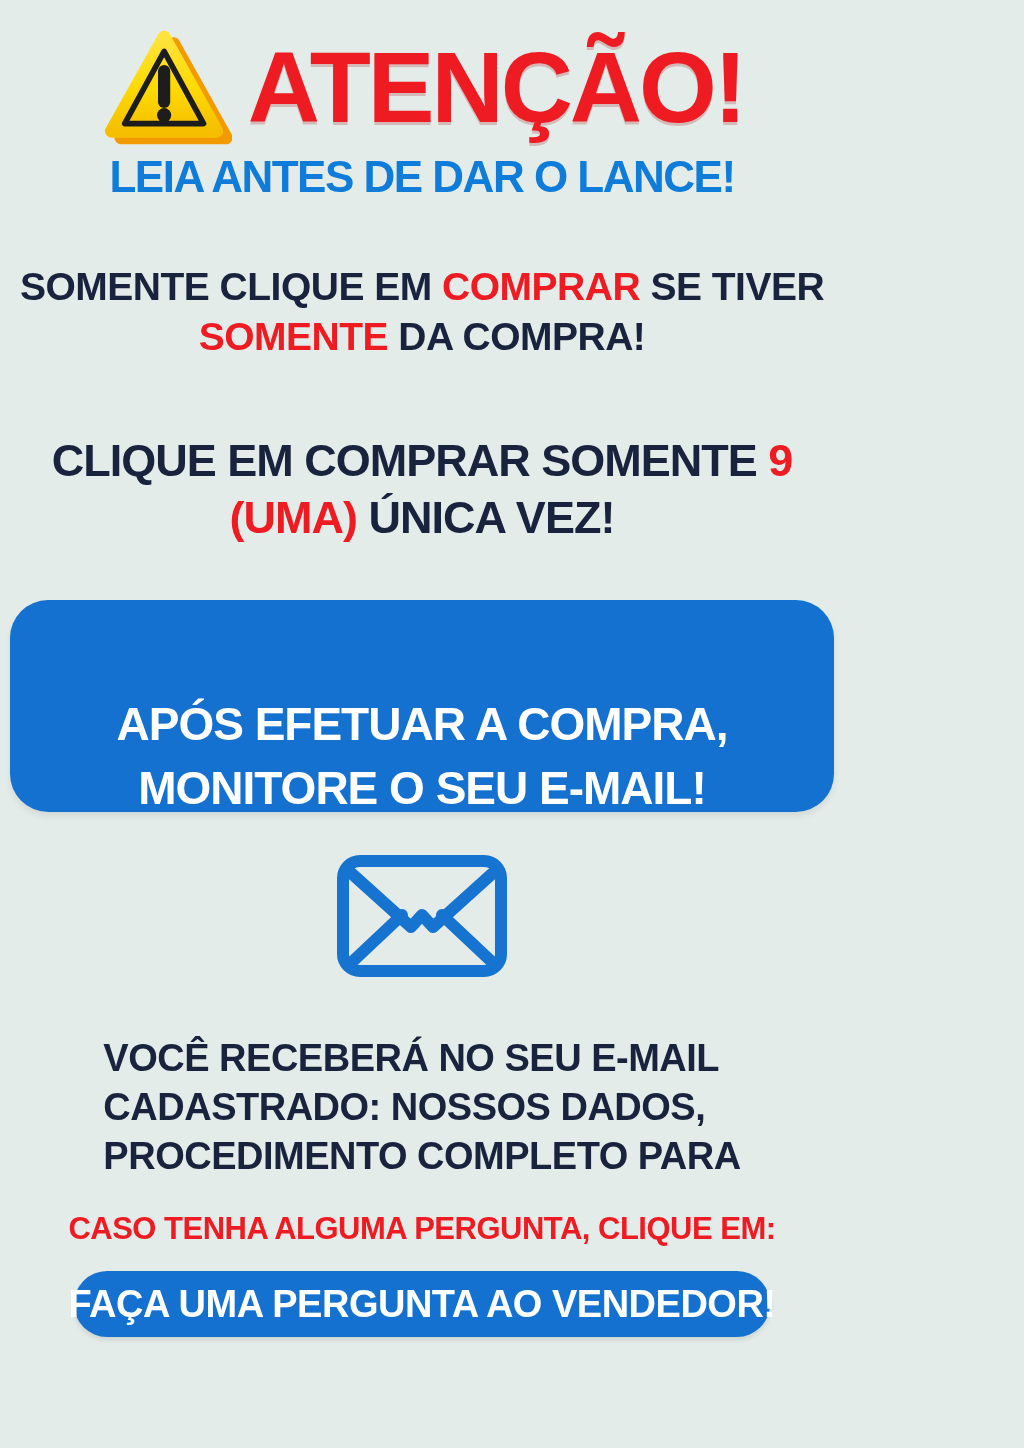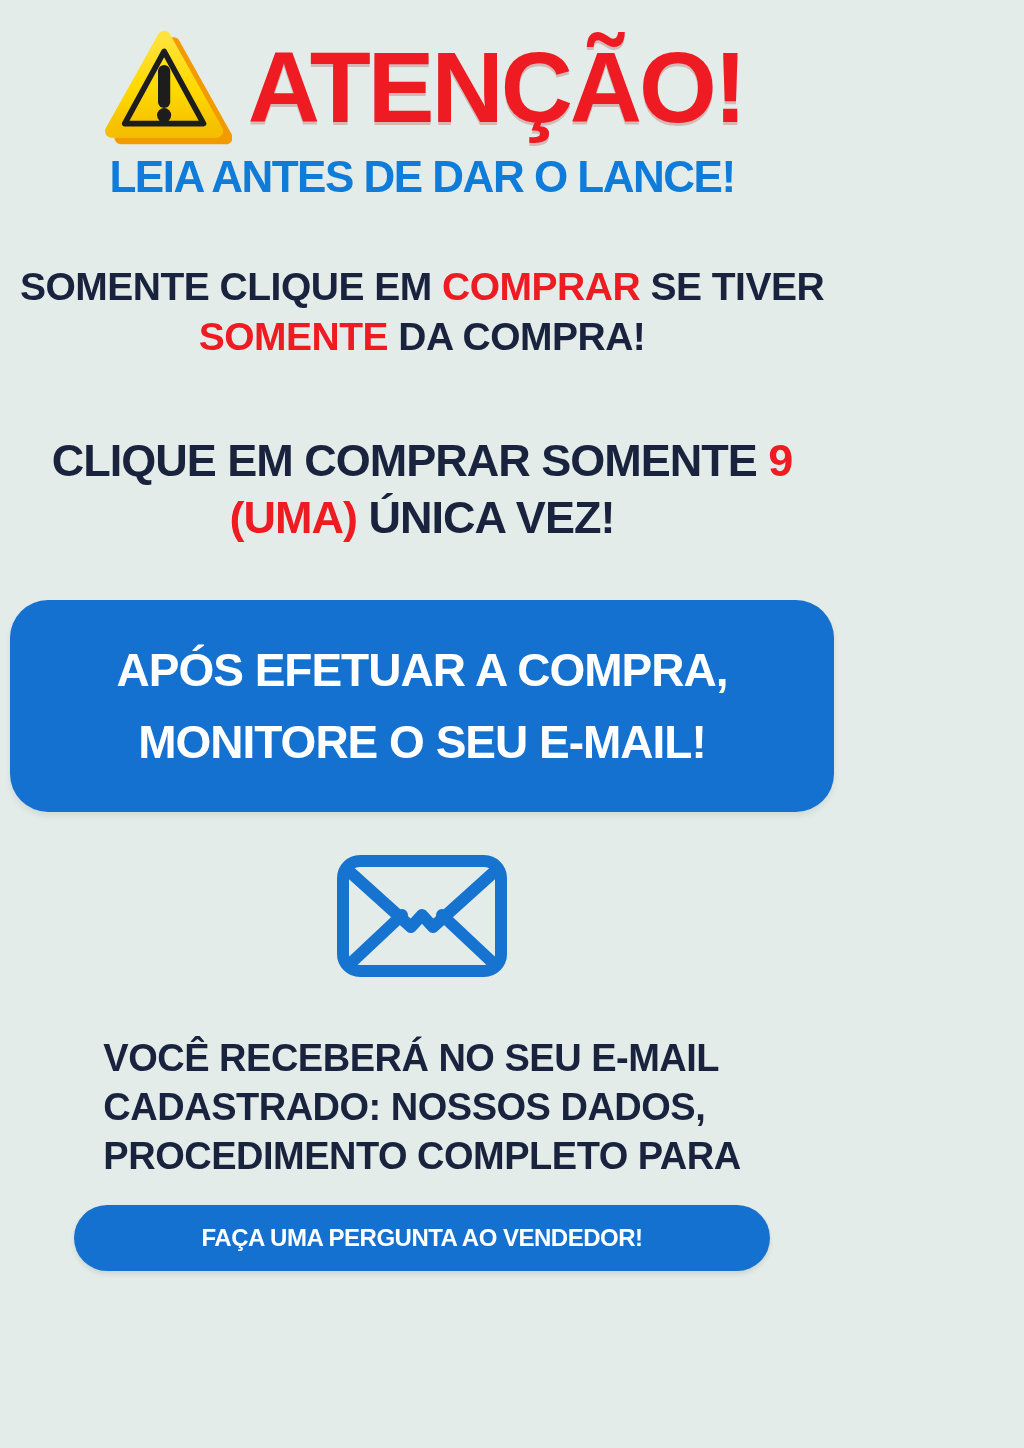--- a/index.html
+++ b/index.html
@@ -48,22 +48,22 @@
   .notice-2{
     margin-top:70px;
     font-size:45px;line-height:57px;letter-spacing:-1px;
     max-width:980px;
   }
   .email-banner{
     margin-top:54px;
     width:824px;min-height:212px;
     background:var(--box-blue);
     border-radius:38px;
-    display:flex;flex-direction:column;align-items:center;justify-content:center;
-    gap:24px;
+    display:flex;flex-direction:column;align-items:center;justify-content:flex-end;
+    gap:16px;
     box-shadow:0 4px 6px rgba(0,0,0,.08);
   }
   .email-banner .line{
     color:var(--white);
     font-size:46px;font-weight:900;letter-spacing:-1px;line-height:1.05;
     white-space:nowrap;
   }
   .envelope-wrap{margin-top:42px;}
   .envelope-svg{width:172px;height:124px;display:block;}
   .email-info{
@@ -85,21 +85,21 @@
     margin-top:24px;
     width:696px;height:66px;
     background:var(--box-blue);
     border:none;border-radius:33px;
     display:flex;align-items:center;justify-content:center;
     cursor:pointer;
     box-shadow:0 3px 5px rgba(0,0,0,.10);
   }
   .question-button span{
     color:var(--white);
-    font-size:24px;font-weight:900;letter-spacing:-0.5px;
+    font-size:38px;font-weight:900;letter-spacing:-0.5px;
     white-space:nowrap;
   }
 </style>
 </head>
 <body>
 
 <div class="page">
 
   <div class="header-row">
     <svg class="warn-svg" viewBox="0 0 140 130" aria-hidden="true">
@@ -144,18 +144,19 @@
       <path d="M156 108 L106 61" fill="none" stroke="#1673d0" stroke-width="12" stroke-linecap="round"></path>
     </svg>
   </div>
 
   <div class="email-info">
     <div class="line">VOCÊ RECEBERÁ NO SEU E-MAIL</div>
     <div class="line">CADASTRADO: NOSSOS DADOS,</div>
     <div class="line">PROCEDIMENTO COMPLETO PARA</div>
   </div>
 
+  <div class="question-prompt">CASO TENHA ALGUMA PERGUNTA, CLIQUE EM:</div>
 
   <button class="question-button">
     <span>FAÇA UMA PERGUNTA AO VENDEDOR!</span>
   </button>
 
 </div>
 
 </body></html>

